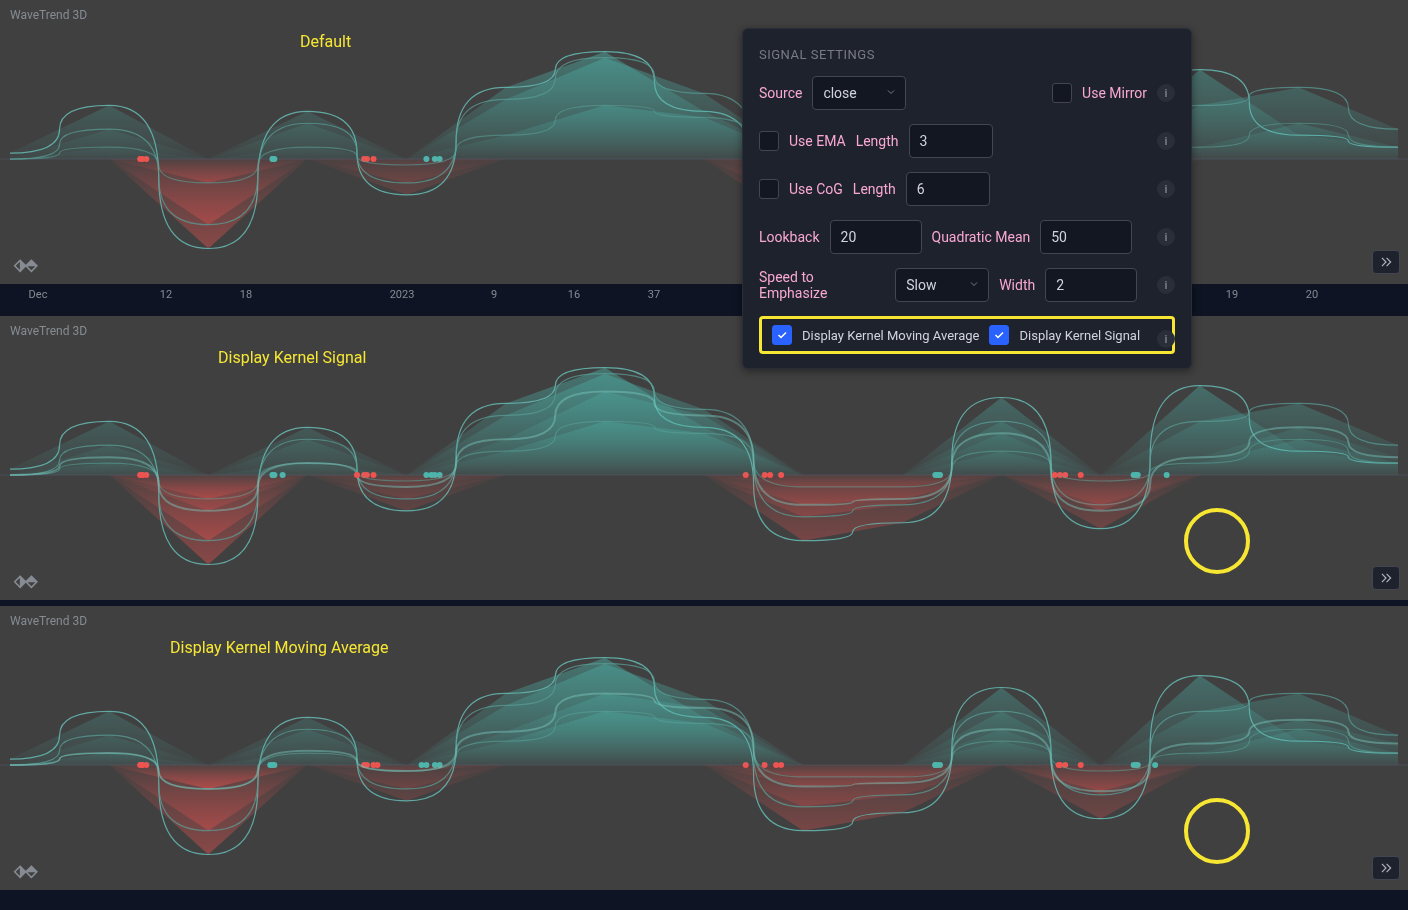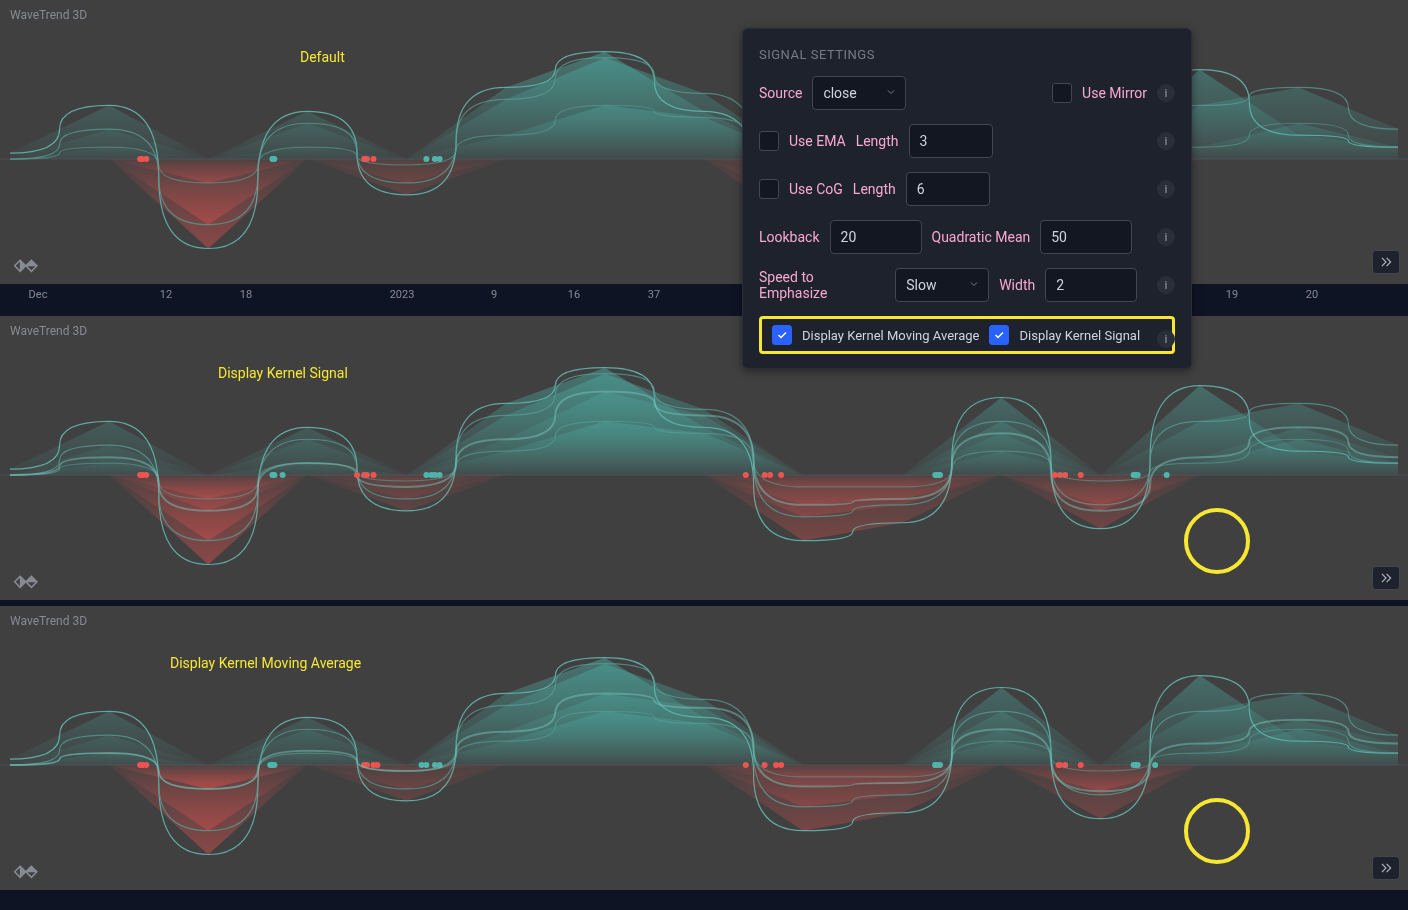--- a/index.html
+++ b/index.html
@@ -1,19 +1,19 @@
 <!DOCTYPE html>
 <html><head>
 <meta charset="utf-8">
 <style>
   html,body{margin:0;padding:0;background:#0e1424;color:#d1d4dc;font-family:-apple-system,BlinkMacSystemFont,"Segoe UI",Roboto,Arial,sans-serif;font-size:13px;overflow:hidden}
   .root{width:1408px;height:910px;position:relative}
   .panel{position:absolute;left:0;right:0;background:#404040}
   .panel-label{position:absolute;top:8px;left:10px;color:#868b93;font-size:12px}
-  .panel-heading{position:absolute;top:49px;left:50%;transform:translateX(-50%);color:#f7e733;font-size:14px;font-weight:400;white-space:nowrap}
+  .panel-heading{position:absolute;top:32px;left:50%;transform:translateX(-50%);color:#f7e733;font-size:16px;font-weight:400;white-space:nowrap}
   .logo{position:absolute;bottom:10px;left:14px;font-weight:800;color:#868b93;font-size:16px;letter-spacing:-1px}
   .more-btn{position:absolute;right:8px;bottom:10px;width:26px;height:22px;background:#1e222d;border:1px solid #434651;border-radius:4px;display:flex;align-items:center;justify-content:center;color:#b2b5be}
   .more-btn svg{width:14px;height:14px}
   .xaxis{position:absolute;left:0;right:0;height:22px;font-size:11px;color:#868b93}
   .xaxis span{position:absolute;top:2px;transform:translateX(-50%)}
   .chart-svg{position:absolute;left:0;top:0}
   .settings{position:absolute;top:28px;left:742px;width:416px;background:#1e222d;border-radius:6px;padding:18px 16px 14px;box-shadow:0 2px 8px rgba(0,0,0,.45);border:1px solid #2a2e39}
   .settings-title{color:#787b86;font-size:13px;letter-spacing:.5px;margin-bottom:14px}
   .row{display:flex;align-items:center;gap:10px;margin-bottom:14px;font-size:14px}
   .row label{color:#f9a8d4}

